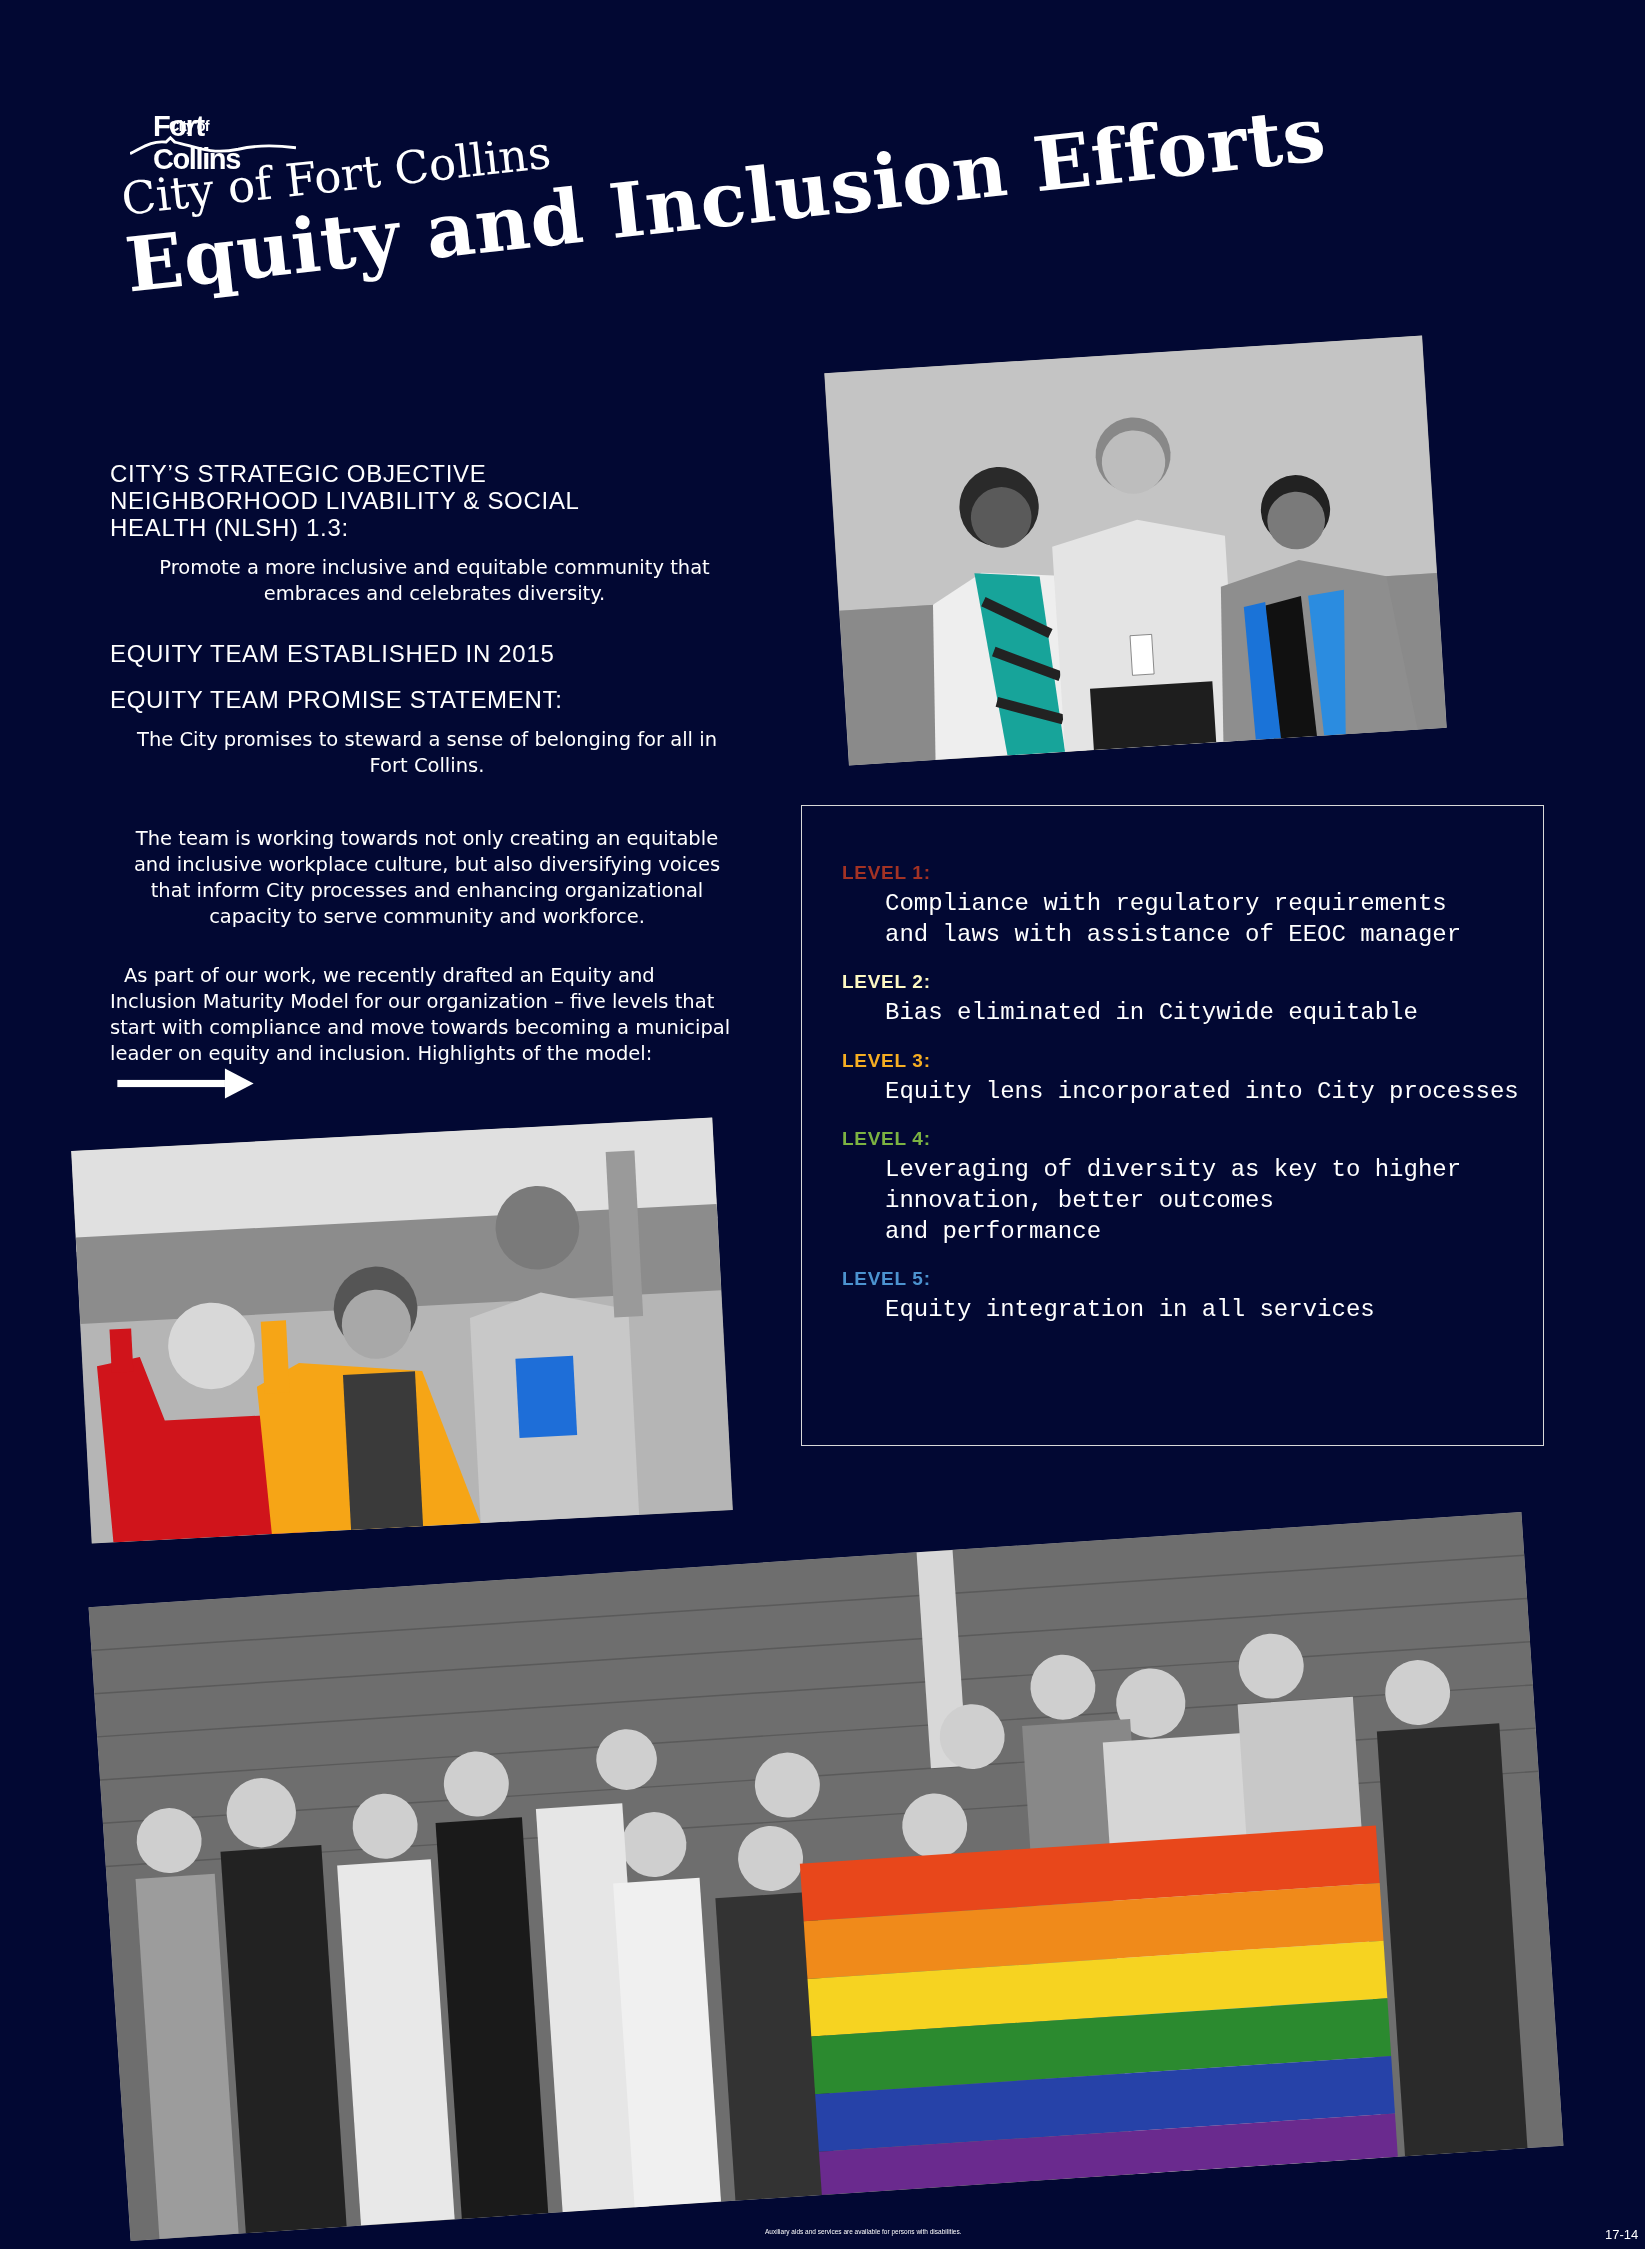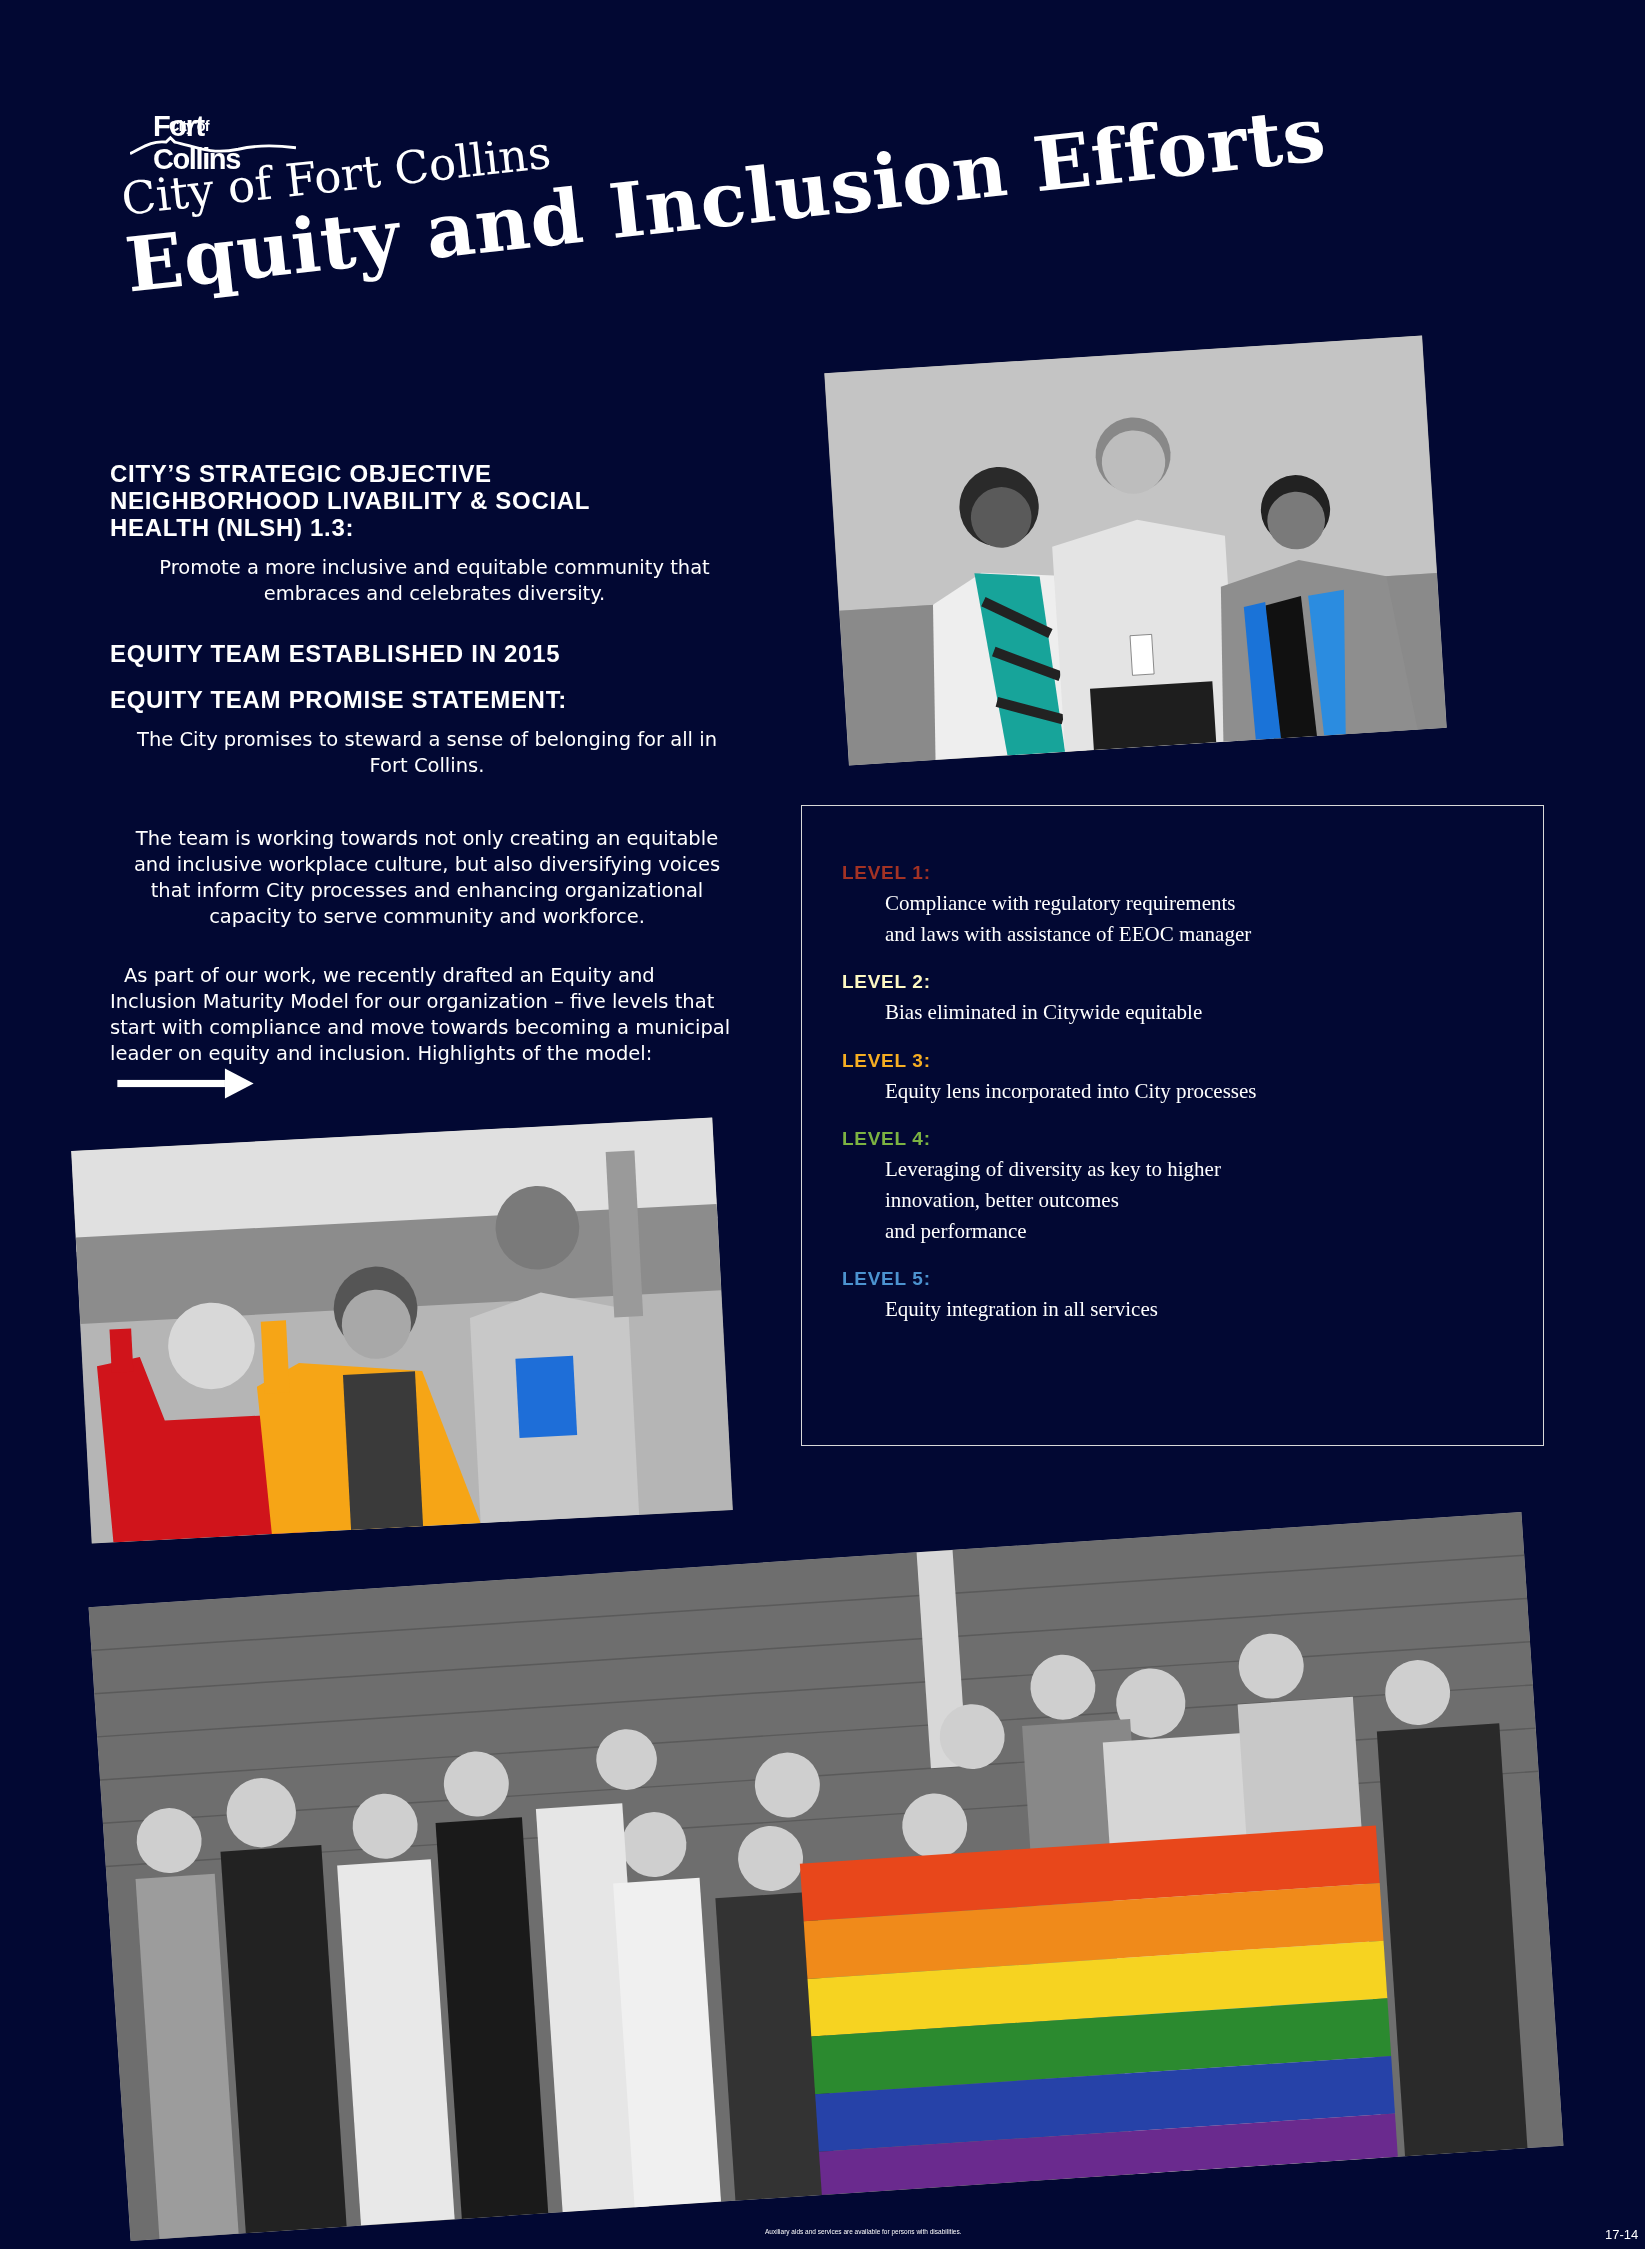--- a/index.html
+++ b/index.html
@@ -15,36 +15,36 @@
   .logo .big { position:absolute; left:23px; top:10px; font-family:"Liberation Sans", sans-serif; font-weight:bold; font-size:29px; letter-spacing:-1.4px; }
   .logo svg { position:absolute; left:0; top:29px; }
 
   
   .title-wrap { left:130px; top:137px; width:1407px; height:216px; transform-origin:0 100%; transform:rotate(-6.3deg); }
   .title-sub { position:absolute; left:8.7px; top:36px; font-family:"DejaVu Serif", "Liberation Serif", serif; font-size:45px; white-space:nowrap; }
   .title-main { position:absolute; left:5.8px; top:85px; font-family:"DejaVu Serif", "Liberation Serif", serif; font-weight:bold; font-size:75px; white-space:nowrap; letter-spacing:0.7px; }
 
   
   .left-col { left:110px; top:460px; width:635px; }
-  .hd { font-family:"Liberation Sans", sans-serif; font-weight:bold; font-size:24px; line-height:27px; letter-spacing:0.7px; margin:0; }
+  .hd { font-family:"Liberation Sans", sans-serif; font-weight:normal; font-size:24px; line-height:27px; letter-spacing:0.7px; margin:0; }
   .bd { font-family:"DejaVu Sans", sans-serif; font-size:19.5px; line-height:26px; margin:14px;text-align:center; }
   .gap-s { height:19px; }
   .arrow { display:inline-block; vertical-align:middle; margin-left:7.2px; }
 
   
   .photo { position:absolute; overflow:hidden; background:#9a9a9a; }
   .photo1 { left:836px; top:354px; width:599px; height:393px; transform:rotate(-3.6deg); }
   .photo2 { left:81px; top:1134px; width:642px; height:393px; transform:rotate(-3deg); }
   .photo3 { left:108px; top:1559px; width:1436px; height:635px; transform:rotate(-3.8deg); }
 
   
   .levels-box { left:801px; top:805px; width:743px; height:641px; border:1.4px solid #d8d8d8; box-sizing:border-box; }
   .levels { position:absolute; left:40px; top:52px; }
   .lvl-label { font-family:"Liberation Sans", sans-serif; font-weight:bold; font-size:19px; line-height:30px; letter-spacing:0.7px; margin:0; }
-  .lvl-desc { font-family:Liberation Serif, serif; font-size:21px; line-height:31px; margin:0 8px 0 43px; white-space:pre-line; }
+  .lvl-desc { font-family:Liberation Mono, monospace; font-size:24px; line-height:31px; margin:0 8px 0 43px; white-space:pre-line; }
   .lvl { margin-bottom:17.3px; }
 
   .footer { left:765px; top:2228px; font-size:6.5px; font-family:"Liberation Sans", sans-serif; white-space:nowrap; }
   .footer-code { left:1605px; top:2227px; font-size:13px; font-family:"Liberation Sans", sans-serif; }
 </style>
 </head>
 <body>
 
 <div class="abs logo">
   <span class="small">City of</span>

